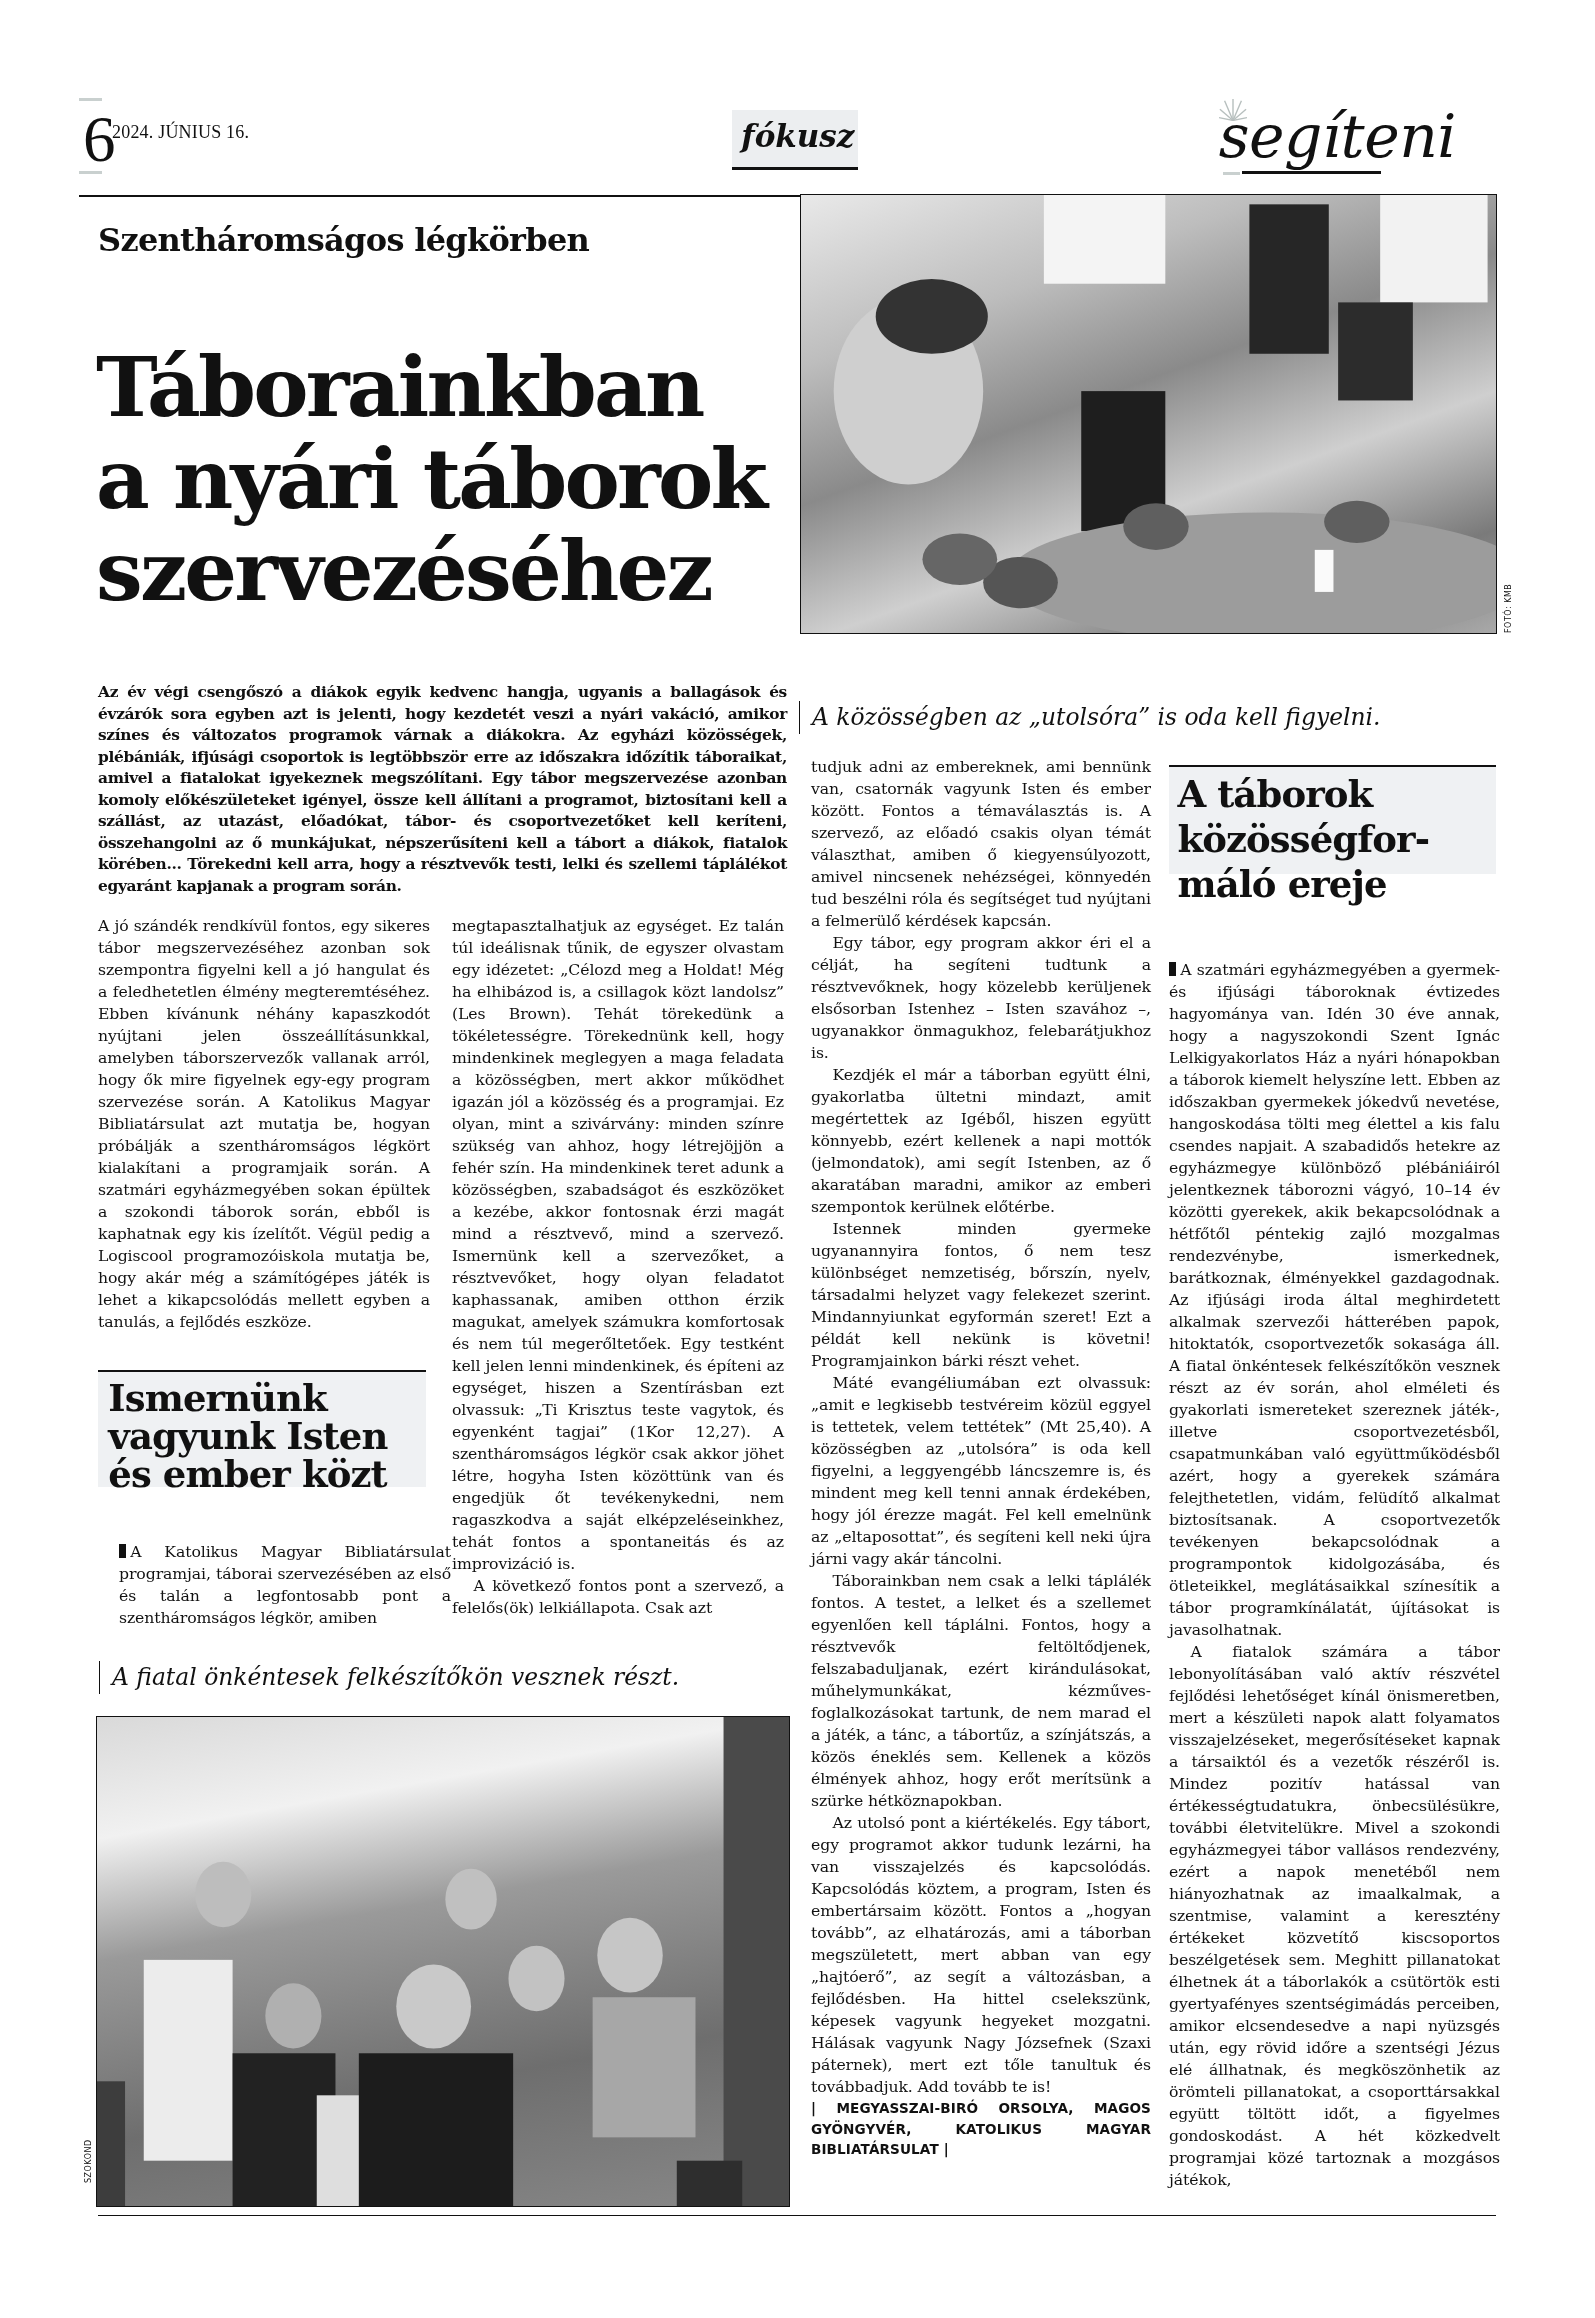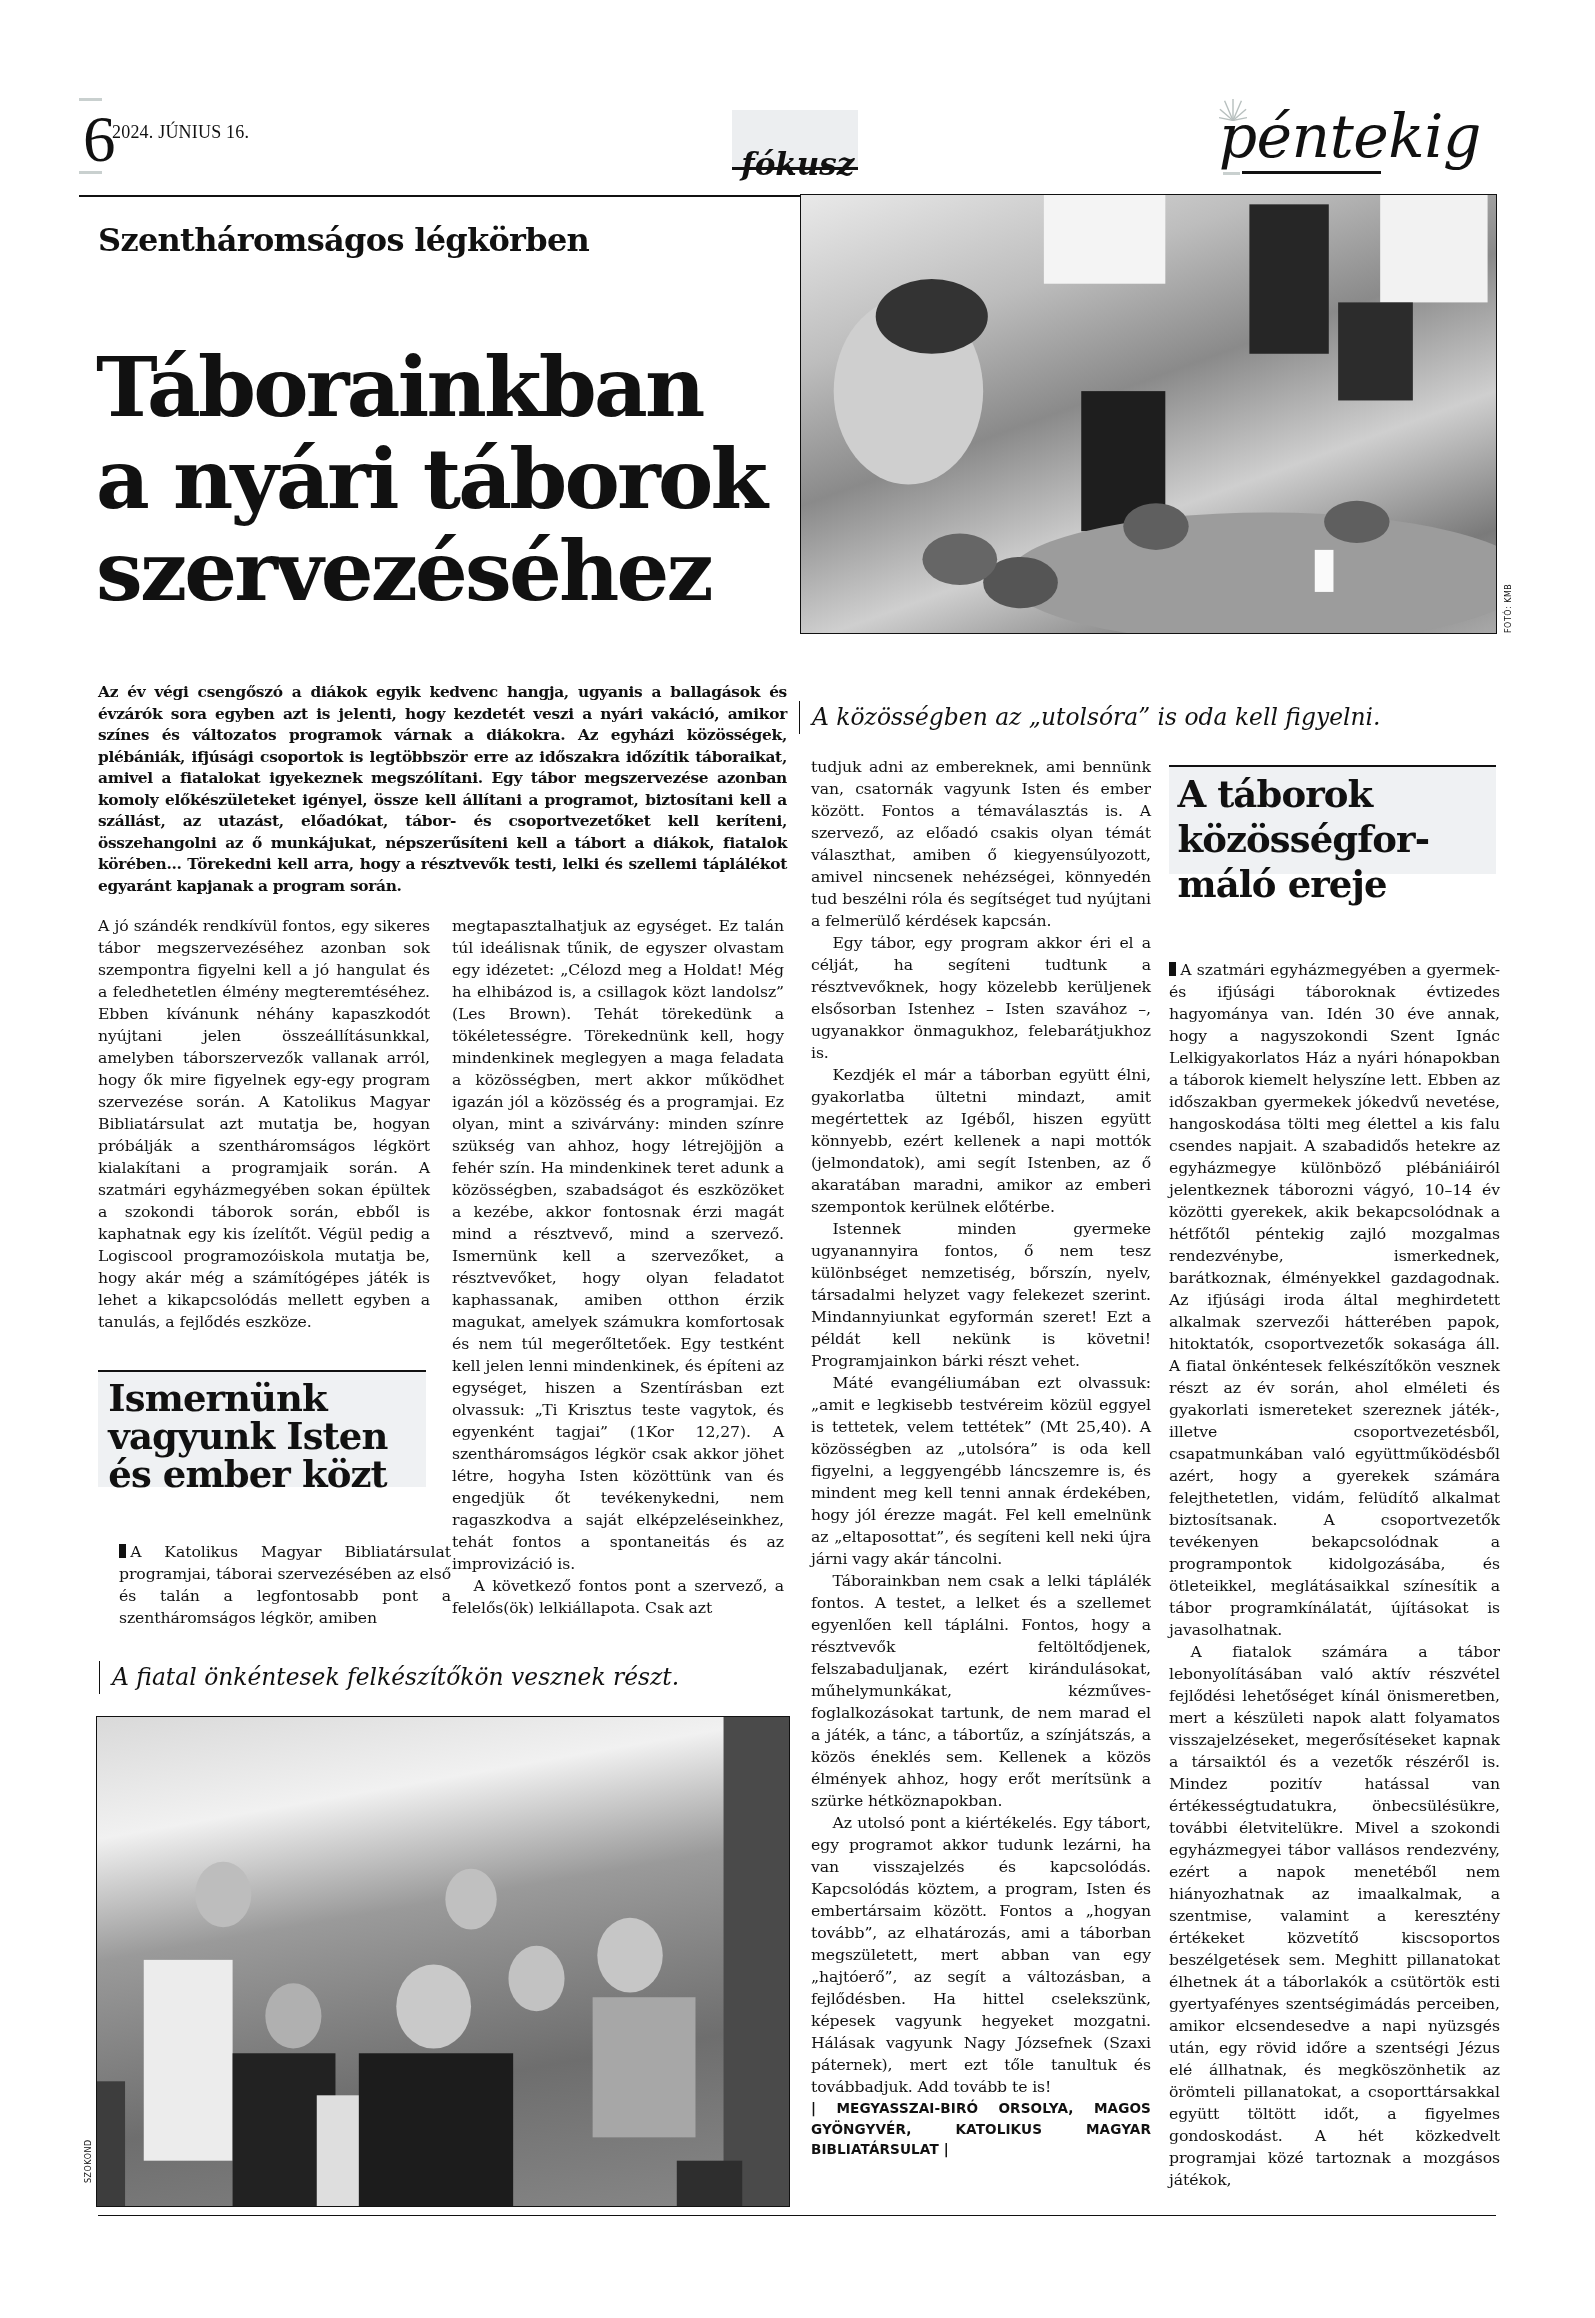--- a/index.html
+++ b/index.html
@@ -39,36 +39,36 @@
 </style>
 </head>
 <body>
 
 <div class="abs pg-bar" style="left:79px; top:98px;"></div>
 <div class="abs pgnum" style="left:83px; top:107px;">6</div>
 <div class="abs pg-bar" style="left:79px; top:171px;"></div>
 <div class="abs date" style="left:112px; top:122px;">2024. JÚNIUS 16.</div>
 
 <div class="abs rubric" style="left:732px; top:110px; width:126px; height:57px;">
-  <span style="position:absolute; left:9.3px; top:8.4px;margin-top:28px;">fókusz</span>
+  <span style="position:absolute; left:9.3px; top:8.4px;">fókusz</span>
 </div>
 
 <div class="abs" style="left:1215px; top:93px; width:327px; height:93px;">
   <svg width="28" height="23.4" style="position:absolute; left:3.7px; top:4.7px;" viewBox="0 0 60 50">
     <g stroke="#b7bfbe" stroke-width="3">
       <line x1="30" y1="48" x2="30" y2="2"></line>
         <line x1="30" y1="48" x2="12" y2="6"></line>
         <line x1="30" y1="48" x2="48" y2="6"></line>
       <line x1="30" y1="48" x2="2" y2="24"></line>
         <line x1="30" y1="48" x2="58" y2="24"></line>
         <line x1="30" y1="48" x2="0" y2="42"></line>
         <line x1="30" y1="48" x2="60" y2="42"></line>
     </g>
   </svg>
-  <div class="brand" style="position:absolute; left:3.7px; top:7.5px;">péntekig</div>
+  <div class="brand" style="position:absolute; left:3.7px; top:7.5px;">segíteni</div>
   <div style="position:absolute; left:8.4px; top:79px; width:16.4px; height:2.8px; background:#c9d0cf;"></div>
   <div style="position:absolute; left:27px; top:78px; width:139px; height:3.3px; background:#111;"></div>
 </div>
 
 <div class="abs rule-top" style="left:79px; top:195px; width:738px;"></div>
 
 <div class="abs kicker" style="left:98px; top:220px; width:678px;">
   <div>Szentháromságos légkörben</div>
 </div>
 

